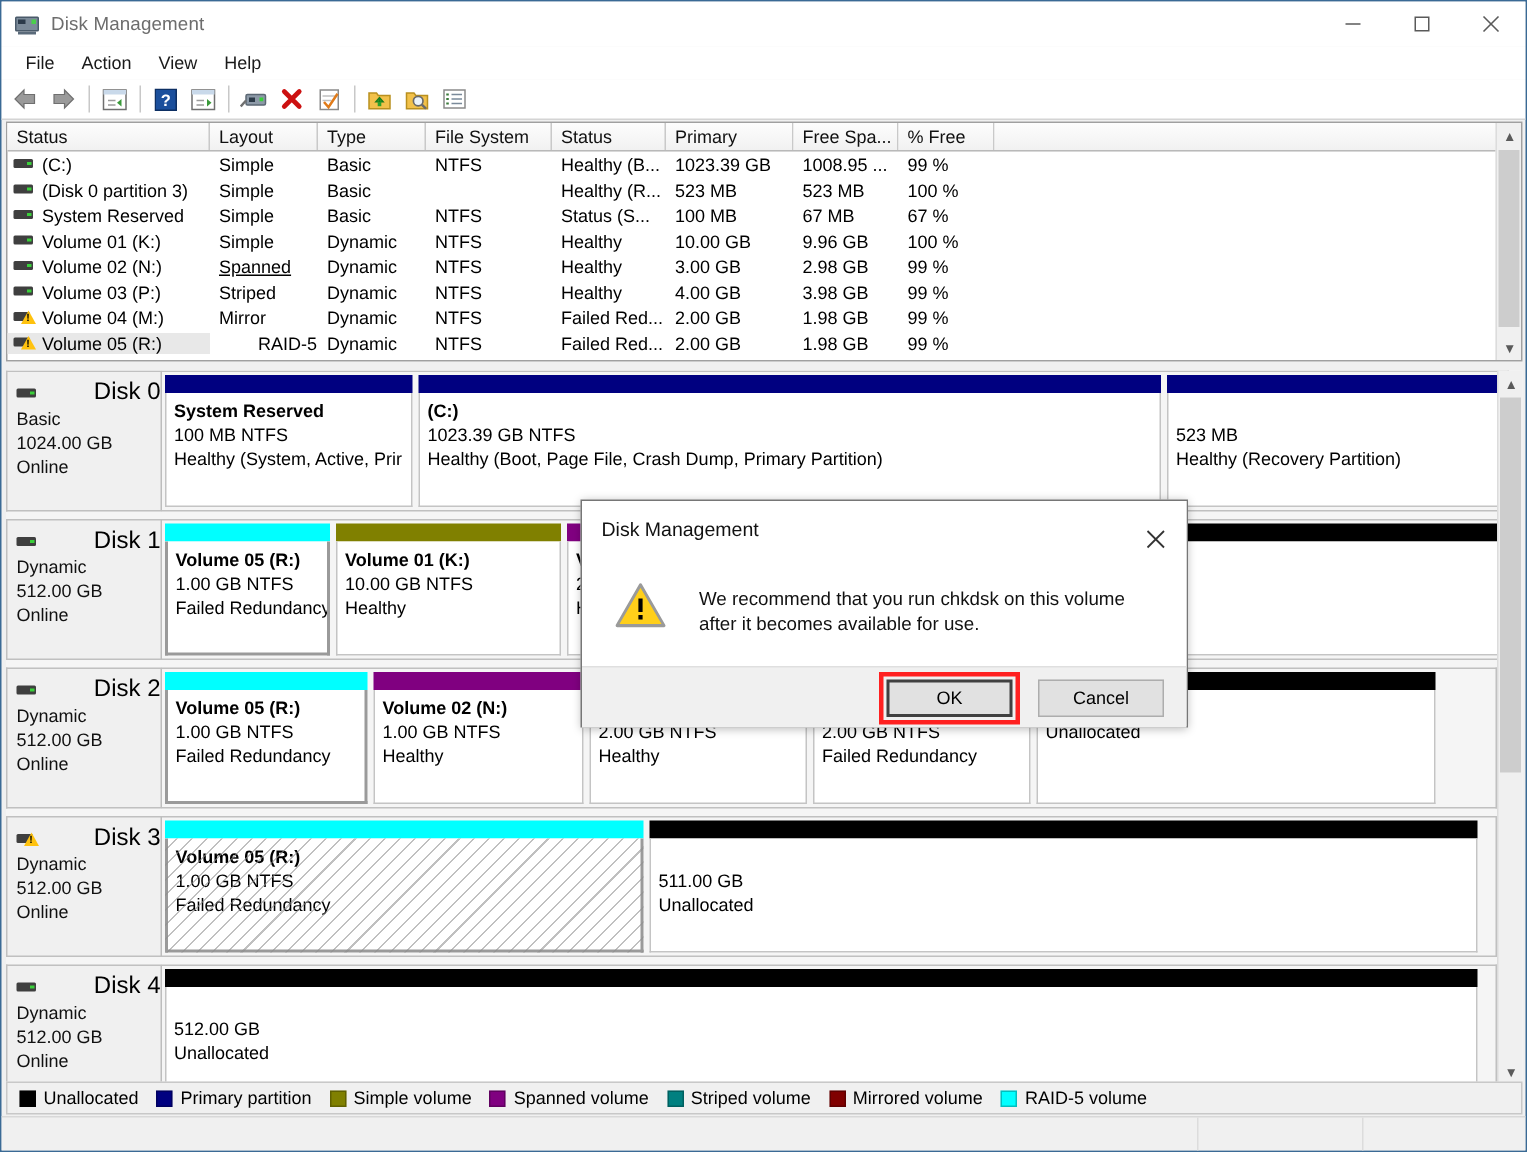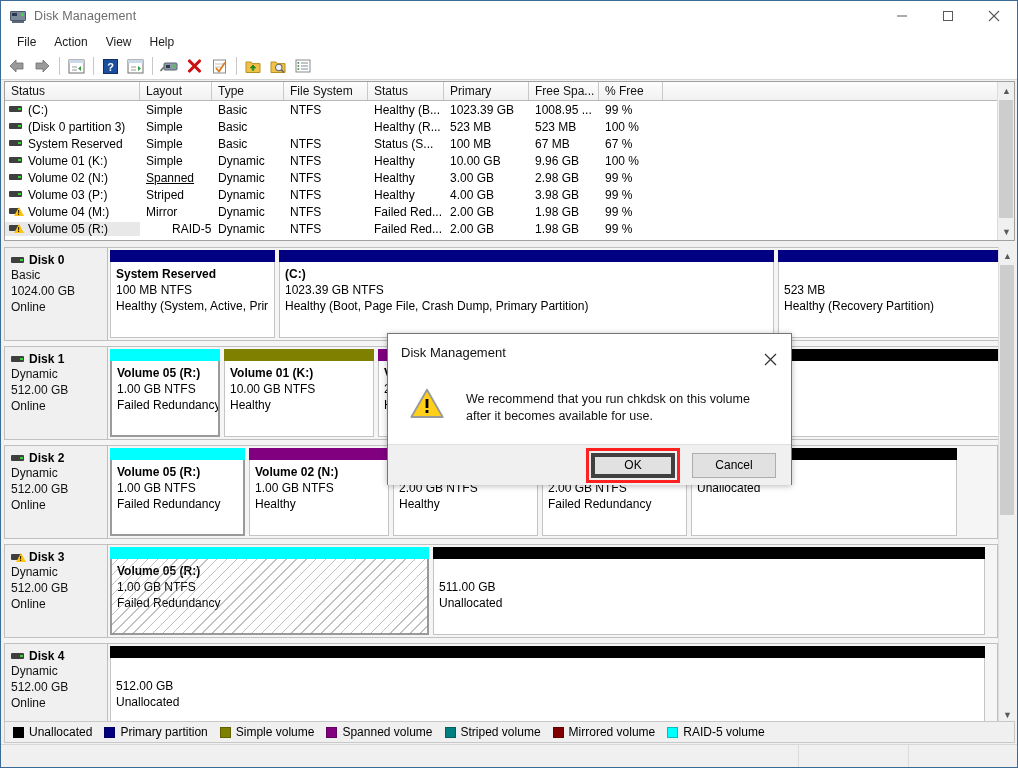--- a/index.html
+++ b/index.html
@@ -152,21 +152,21 @@
 
   .disk-row {
     position: relative; height: 94px; margin-bottom: 5px;
     display: flex;
   }
   .disk-info {
     width: 104px; flex: none; background: #f0f0f0;
     border: 1px solid #c0c0c0; border-right: 1px solid #bdbdbd;
     padding: 5px 0 0 6px;
   }
-  .disk-title { display: flex; align-items: center; font-weight: bold; font-size: 12px; }
+  .disk-title { display: flex; align-items: center; font-weight: normal; font-size: 16px; justify-content: space-between; }
   .disk-title .vol-ico { margin-right: 4px; }
   .disk-meta { font-size: 12px; color: #111; line-height: 16px; }
   .disk-parts {
     flex: 1 1 auto; display: flex; background: #f5f5f5;
     border: 1px solid #c0c0c0; border-left: none;
     padding: 2px; gap: 0;
   }
   .part {
     position: relative; flex: none; margin-right: 4px; min-width: 0;
     display: flex; flex-direction: column;
@@ -240,21 +240,21 @@
   .dbtn {
     width: 84px; height: 25px; background: #e1e1e1;
     border: 1px solid #adadad; font-size: 12px; color: #000;
     display: flex; align-items: center; justify-content: center;
     font-family: "Liberation Sans", sans-serif;
   }
   #ok-wrap {
     border: 3px solid #ff2020; padding: 2px; background: transparent;
     display: inline-block; line-height: 0;
   }
-  #ok-wrap .dbtn { border: 4px solid #404040; }
+  #ok-wrap .dbtn { border: 2px solid #404040; }
 </style>
 </head>
 <body>
 
 <div id="app">
 
   <div id="titlebar">
     <div id="title-icon">
       <div class="body"></div>
         <div class="slot"></div>

